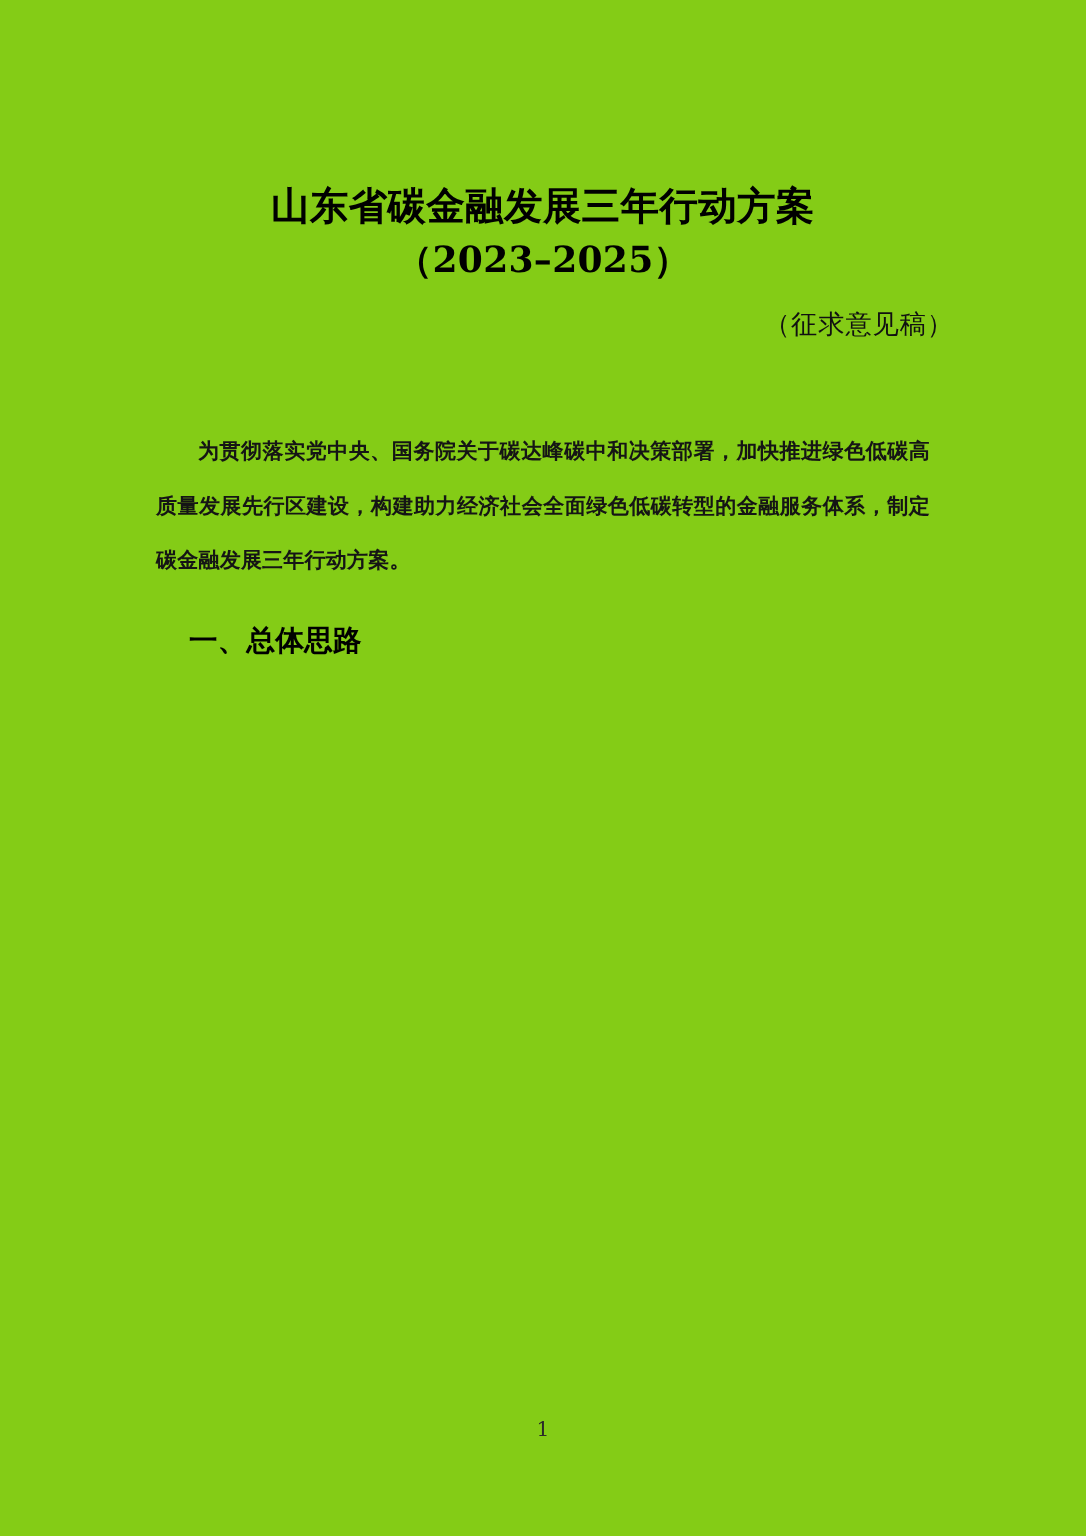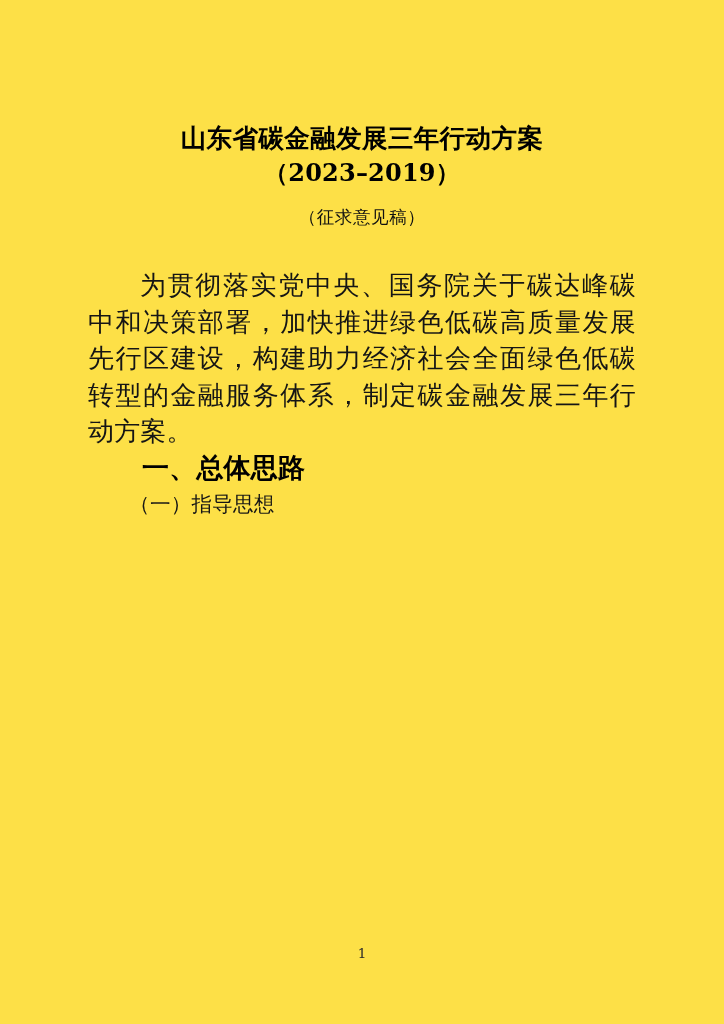--- a/index.html
+++ b/index.html
@@ -17,21 +17,21 @@
     overflow: hidden;
     -webkit-font-smoothing: antialiased;
   }
 
   .page {
     position: absolute;
     left: 0;
     top: 0;
     width: 724px;
     height: 1024px;
-    background: #fde047;
+    background: #84cc16;
   }
 
   
   .content {
     position: absolute;
     left: 88px;
     top: 0;
     width: 548px;
   }
 
@@ -51,52 +51,53 @@
     padding-top: 120px;
   }
   .title-line-2 {
     font-size: 24px;
     line-height: 34px;
     letter-spacing: 0.2px;
   }
   .doc-subtitle {
     margin: 0;
     padding-top: 14px;
-    text-align: center;
+    text-align: right;
     font-family: "DejaVu Serif", "Liberation Serif", serif;
     font-size: 17.5px;
     line-height: 26px;
     color: #111111;
     letter-spacing: 0.6px;
   }
 
   
   .body-block {
     padding-top: 37px;
   }
 
   p.para {
-    margin: 0;
+    margin: 16px;
     padding: 0;
     font-family: "DejaVu Serif", "Liberation Serif", serif;
-    font-size: 26px;
+    font-size: 14px;
     line-height: 36.5px;
     color: #151515;
     text-align: justify;
     text-justify: inter-ideograph;
     text-indent: 2em;
     letter-spacing: 0.15px;
+    font-weight: bold;
   }
 
   p.heading-1 {
     margin: 0;
     padding: 0;
     font-family: "DejaVu Sans", "Liberation Sans", sans-serif;
     font-weight: 700;
-    font-size: 27px;
+    font-size: 19px;
     line-height: 36.5px;
     color: #000000;
     text-indent: 2em;
     letter-spacing: 0.2px;
   }
 
   p.heading-2 {
     margin: 0;
     padding: 0;
     font-family: "DejaVu Serif", "Liberation Serif", serif;
@@ -122,31 +123,30 @@
 </style>
 </head>
 <body>
 
 <div class="page">
 
   <div class="content">
 
     <h1 class="doc-title title-line-1">山东省碳金融发展三年行动方案</h1>
 
-    <h1 class="doc-title title-line-2">（2023–2019）</h1>
+    <h1 class="doc-title title-line-2">（2023–2025）</h1>
 
     <div class="doc-subtitle">（征求意见稿）</div>
 
     <div class="body-block">
 
       <p class="para">为贯彻落实党中央、国务院关于碳达峰碳中和决策部署，加快推进绿色低碳高质量发展先行区建设，构建助力经济社会全面绿色低碳转型的金融服务体系，制定碳金融发展三年行动方案。</p>
 
       <p class="heading-1">一、总体思路</p>
 
-      <p class="heading-2">（一）指导思想</p>
 
 
 
 
     </div>
   </div>
 
   <div class="page-number">1</div>
 
 </div>

